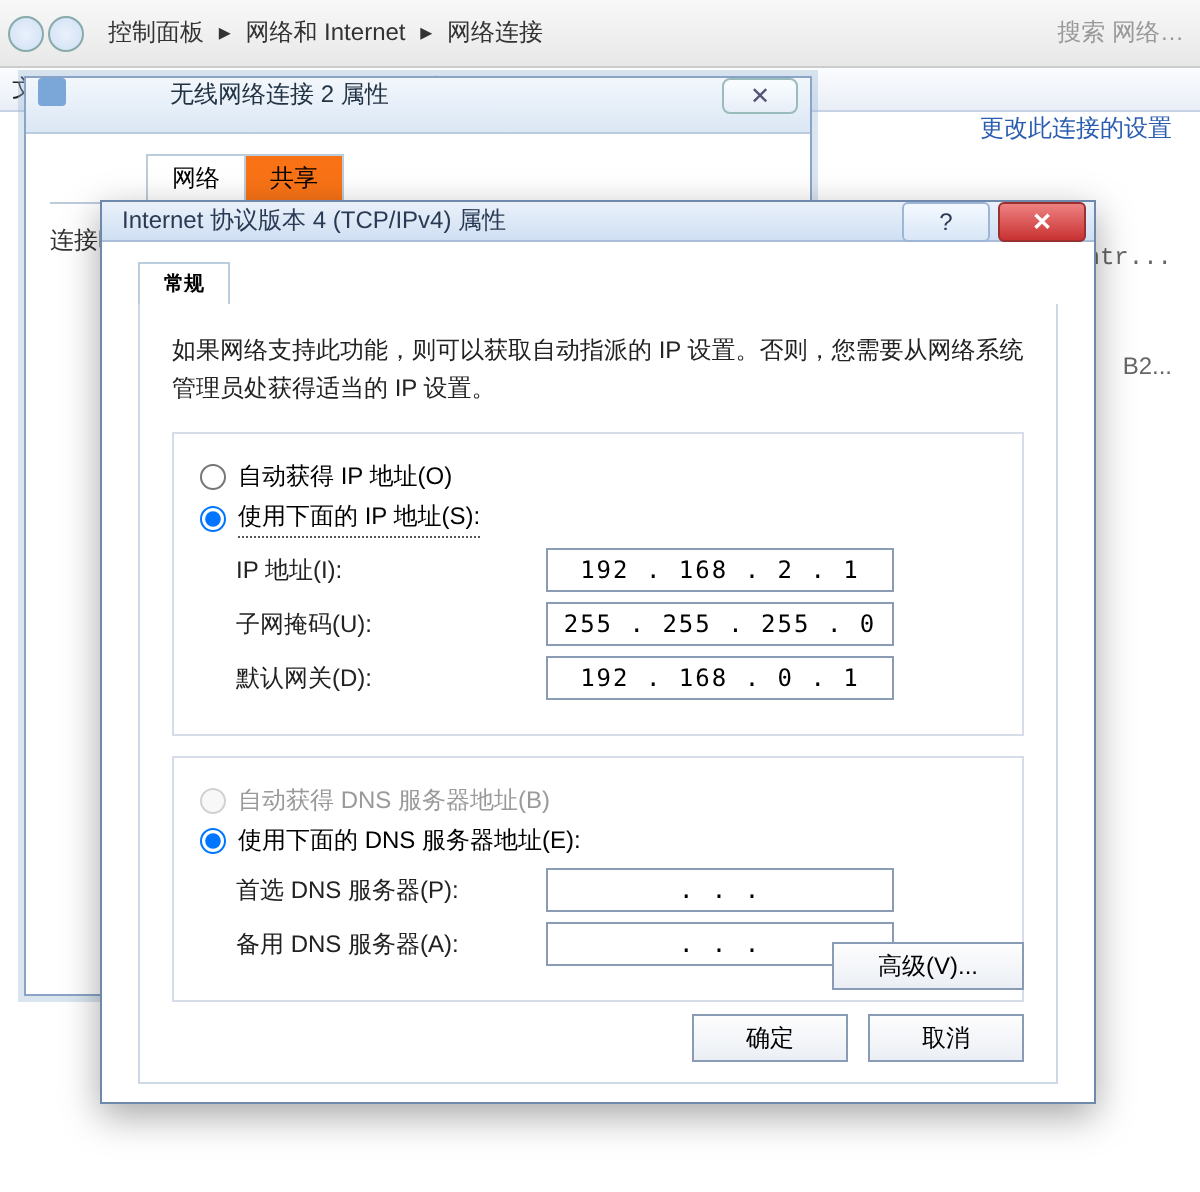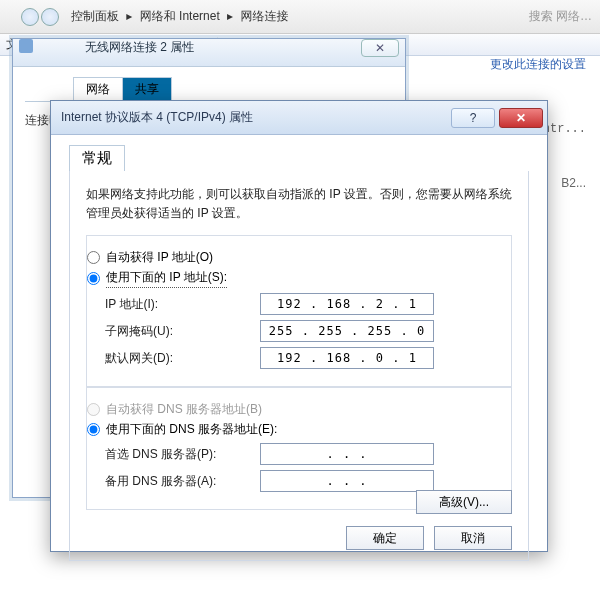--- a/index.html
+++ b/index.html
@@ -1,51 +1,51 @@
 <!DOCTYPE html>
 <html><head>
 <meta charset="utf-8">
 <style>
 * { box-sizing: border-box; margin: 0; padding: 0; font-family: "Microsoft YaHei", Tahoma, sans-serif; font-size: 12px; }
 body { background: #fff; width: 600px; height: 596px; position: relative; overflow: hidden; }
-.topbar { background: linear-gradient(#f8f8f8,#e8e8e8); height: 34px; border-bottom: 1px solid #ccc; display: flex; align-items: center; padding: 0 21px; }
+.topbar { background: linear-gradient(#f8f8f8,#e8e8e8); height: 34px; border-bottom: 1px solid #ccc; display: flex; align-items: center; padding: 0 4px; }
 .navbtn { width: 18px; height: 18px; border-radius: 50%; background: radial-gradient(#eaf1fb,#cfe0f5); border: 1px solid #8aa; margin-right: 2px; display:inline-block; }
 .breadcrumb { margin-left: 8px; color: #333; }
 .breadcrumb span { margin: 0 2px; }
 .searchhint { position: absolute; right: 8px; top: 8px; color: #999; }
 .menubar { background: linear-gradient(#fbfcfe,#e9eef7); height: 22px; border-bottom: 1px solid #c7d3e4; padding-left: 6px; display: flex; align-items: center; gap: 12px; }
 .menubar span { color: #222; }
 .rightcol { position: absolute; right: 14px; top: 56px; color: #2a5db0; }
 .rightnote { position: absolute; right: 14px; top: 122px; color: #666; font-family: Liberation Mono, monospace; }
 .rightnote2 { position: absolute; right: 14px; top: 176px; color: #666; }
 
 
 .win1 { position: absolute; left: 12px; top: 38px; width: 394px; height: 460px; background: #fff; border: 1px solid #8aa4c8; box-shadow: 0 0 0 3px rgba(150,180,210,0.35); }
 .win1-title { height: 28px; background: linear-gradient(#f3f7fc,#dbe7f5); display: flex; align-items: flex-start; padding: 0 6px; border-bottom: 1px solid #bcd; gap: 46px; }
 .win1-title .icon { width: 14px; height: 14px; background: #7aa6d8; border-radius: 2px; margin-right: 6px; display: inline-block; }
 .win1-title .ttl { flex: 1; color: #234; }
 .win1-close { width: 38px; height: 18px; border: 1px solid #9bb; border-radius: 4px; background: linear-gradient(#fafdff,#e6eef7); text-align: center; color: #557; line-height: 16px; }
 .win1-body { padding: 10px 12px; }
 .tabs1 { border-bottom: 1px solid #bcd; display: flex; padding-left: 48px; }
-.tab { border: 1px solid #bcd; border-bottom: none; background: #0369a1; padding: 3px 12px; margin-right: -1px; }
+.tab { border: 1px solid #bcd; border-bottom: none; background: #f97316; padding: 3px 12px; margin-right: -1px; }
 .tab.active { background: #fff; }
 .win1-sub { margin-top: 10px; color: #333; }
 
 
 .win2 { position: absolute; left: 50px; top: 100px; width: 498px; height: 452px; background: #fff; border: 1px solid #6f89ad; box-shadow: 0 6px 18px rgba(0,0,0,0.35); }
-.win2-title { height: 34px; background: linear-gradient(#eaf1fa,#cfdff2); display: flex; align-items: center; padding: 0 4px 0 10px; border-bottom: 1px solid #a9bdd8; }
+.win2-title { height: 20px; background: linear-gradient(#eaf1fa,#cfdff2); display: flex; align-items: center; padding: 0 4px 0 10px; border-bottom: 1px solid #a9bdd8; }
 .win2-title .ttl { flex: 1; color: #2a3a55; }
 .helpbtn { width: 44px; height: 20px; border: 1px solid #9db5d6; border-radius: 3px; background: linear-gradient(#f4f9ff,#d8e6f6); text-align: center; line-height: 18px; color: #2a3a55; margin-right: 4px; }
 .closebtn { width: 44px; height: 20px; border: 1px solid #9b3030; border-radius: 3px; background: linear-gradient(#ef8181,#c83232); text-align: center; line-height: 18px; color: #fff; font-weight: bold; }
 .win2-body { padding: 10px 18px 12px 18px; }
 .tabs2 { display: flex; }
-.tabs2 .tab { font-size: 15px; }
+.tabs2 .tab { font-size: 10px; font-weight: bold; }
 .panel { border: 1px solid #cfd8e6; border-top: none; padding: 14px 16px 12px 16px; height: 390px; position: relative; }
 .desc { color: #222; line-height: 1.6; margin-bottom: 12px; }
-.grp { border: 1px solid #d6dde8; padding: 10px 12px 12px 0; }
+.grp { border: 1px solid #d6dde8; padding: 10px 12px 12px 13px; margin-bottom: 10px; }
 .radio-row { display: flex; align-items: center; margin: 3px 0; }
 .radio-row input { margin-right: 6px; }
 .dotted { border-bottom: 1px dotted #555; padding-bottom: 1px; }
 .fieldrow { display: flex; align-items: center; margin: 5px 0 5px 18px; }
 .fieldrow .lbl { width: 155px; color: #222; }
 .ipbox { width: 174px; height: 22px; border: 1px solid #8a9bb5; background: #fff; display: flex; align-items: center; justify-content: center; font-family: Consolas, monospace; letter-spacing: 1px; }
 .disabled-text { color: #9a9a9a; }
 .checkrow { display: flex; align-items: center; margin-top: 8px; }
 .checkrow input { margin-right: 6px; }
 .advbtn { position: absolute; right: 16px; bottom: 46px; width: 96px; height: 24px; border: 1px solid #8a9bb5; background: linear-gradient(#fdfdfd,#ebeff5); }

